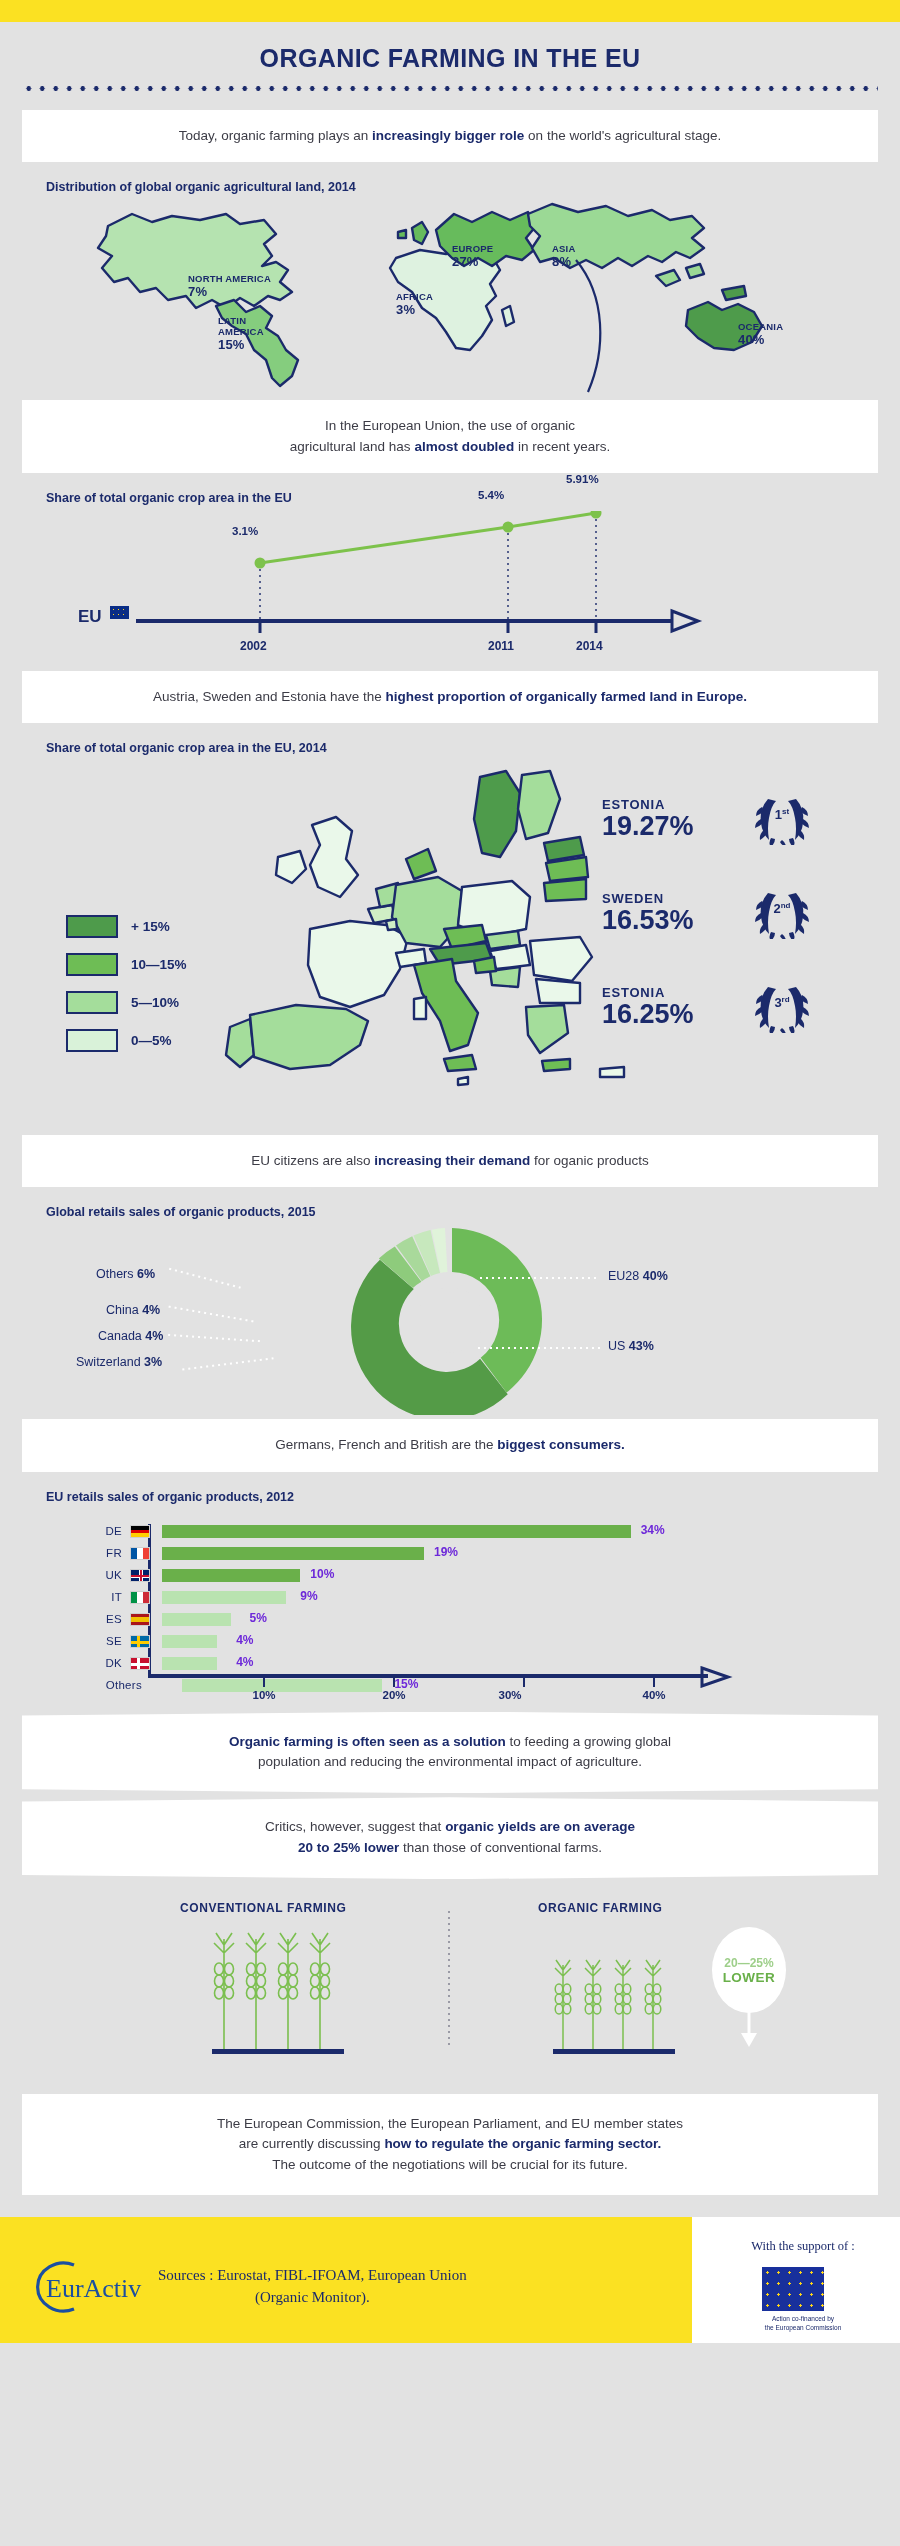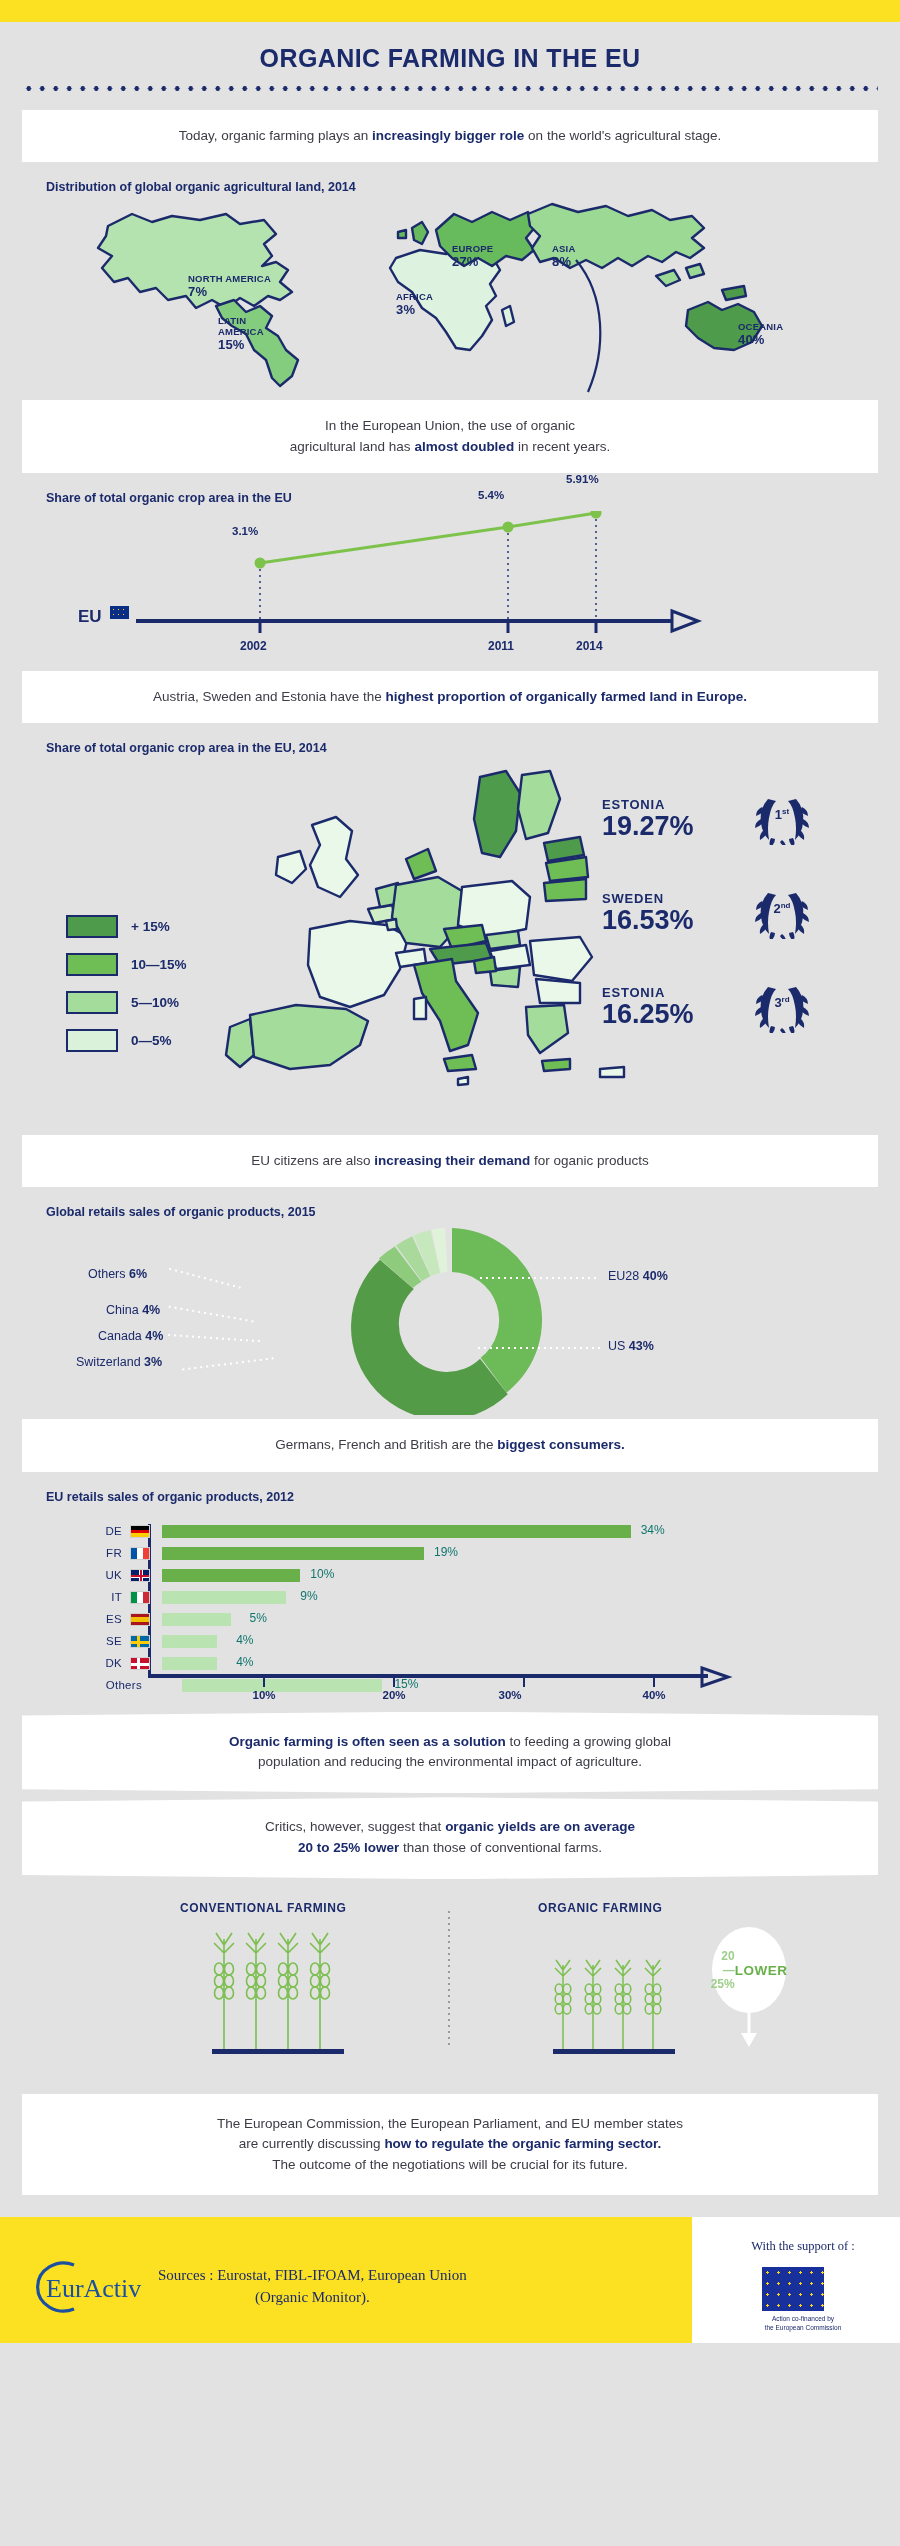--- a/index.html
+++ b/index.html
@@ -155,42 +155,42 @@
     width: 34px; text-align: right; font-size: 11.5px; color: #1b2a6b;
     padding-right: 8px; letter-spacing: .3px;
   }
   .bar-flag {
     width: 20px; height: 13px; margin-right: 12px; border: .5px solid #cfcfcf;
     position: relative; overflow: hidden; flex: 0 0 auto;
   }
   .bar-track { position: relative; flex: 1; height: 13px; }
   .bar-fill { position: absolute; left: 0; top: 0; height: 13px; }
   .bar-val {
-    position: absolute; top: -2px; font-size: 12px; font-weight: normal; color: #0f766e;
+    position: absolute; top: -2px; font-size: 12px; font-weight: bold; color: #6d28d9;
   }
   .axis-wrap { position: absolute; left: 96px; top: 162px; width: 700px; height: 28px; }
   .axis-tick { position: absolute; top: 0; width: 2px; height: 9px; background: #1b2a6b; }
   .axis-lab { position: absolute; top: 11px; font-size: 11.5px; font-weight: bold; color: #1b2a6b; transform: translateX(-50%); }
 
   
   .compare { position: relative; height: 195px; }
   .cmp-title {
     position: absolute; font-size: 12px; font-weight: bold;
     letter-spacing: .6px; color: #1b2a6b;
   }
   .divider-dots {
     position: absolute; left: 448px; top: 30px; width: 2px; height: 140px;
     background-image: radial-gradient(circle, #9a9aa5 .9px, transparent 1.2px);
     background-size: 2px 6px;
   }
   .bubble {
     position: absolute; left: 712px; top: 48px;
     width: 74px; height: 86px; border-radius: 50%;
-    background: #fff; display: flex; flex-direction: row;
-    align-items: center; justify-content: center; text-align: right;
+    background: #fff; display: flex; flex-direction: column;
+    align-items: center; justify-content: center;
   }
   .bubble .b1 { font-size: 12px; color: #9ecf8a; font-weight: bold; }
   .bubble .b2 { font-size: 13.5px; color: #6ab04a; font-weight: bold; letter-spacing: .5px;}
 
   
   .closing { margin-top: 20px; }
   .footer { position: relative; height: 126px; margin-top: 22px; }
   .footer-yellow {
     position: absolute; left: 0; top: 0; width: 692px; height: 126px;
     background: #fbe122;
@@ -490,21 +490,21 @@
 
         <path fill="#a9d99b" d="M -54.0 -74.4 A 92 92 0 0 1 -37.8 -83.8 L -19.6 -43.8 A 48 48 0 0 0 -28.1 -38.8 Z"></path>
 
         <path fill="#c7e8bd" d="M -36.6 -84.4 A 92 92 0 0 1 -19.5 -89.9 L -10.0 -46.9 A 48 48 0 0 0 -19.1 -44.0 Z"></path>
 
         <path fill="#e0f3da" d="M -18.3 -90.2 A 92 92 0 0 1 -5.0 -91.9 L -2.6 -48.0 A 48 48 0 0 0 -9.5 -47.1 Z"></path>
         <circle cx="0" cy="0" r="33" fill="#e2e2e2"></circle>
       </g>
     </svg>
 
-    <div class="dlabel" style="left:88px;top:48px;">
+    <div class="dlabel" style="left:96px;top:48px;">
       <span>Others</span>
       <b>6%</b>
     </div>
     <div class="leader" style="left:166px;top:58px;width:76px;transform:rotate(15deg);"></div>
 
     <div class="dlabel" style="left:106px;top:84px;">
       <span>China</span>
       <b>4%</b>
     </div>
     <div class="leader" style="left:166px;top:94px;width:90px;transform:rotate(10deg);"></div>

